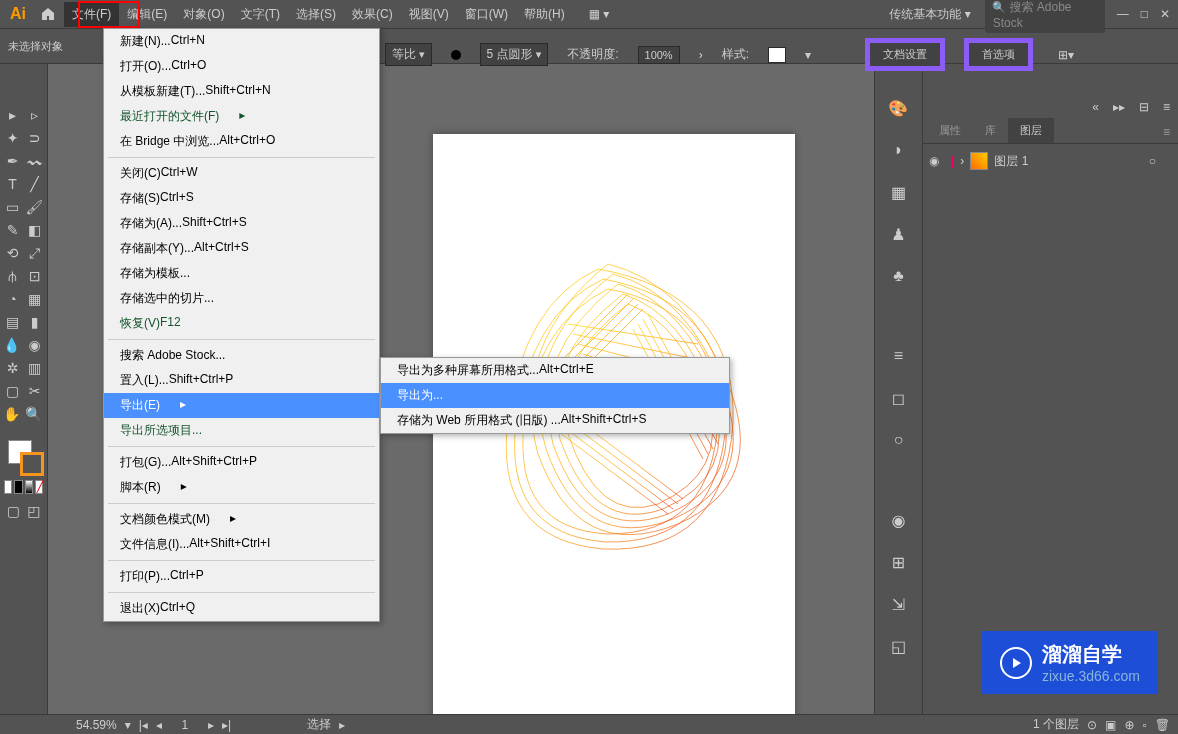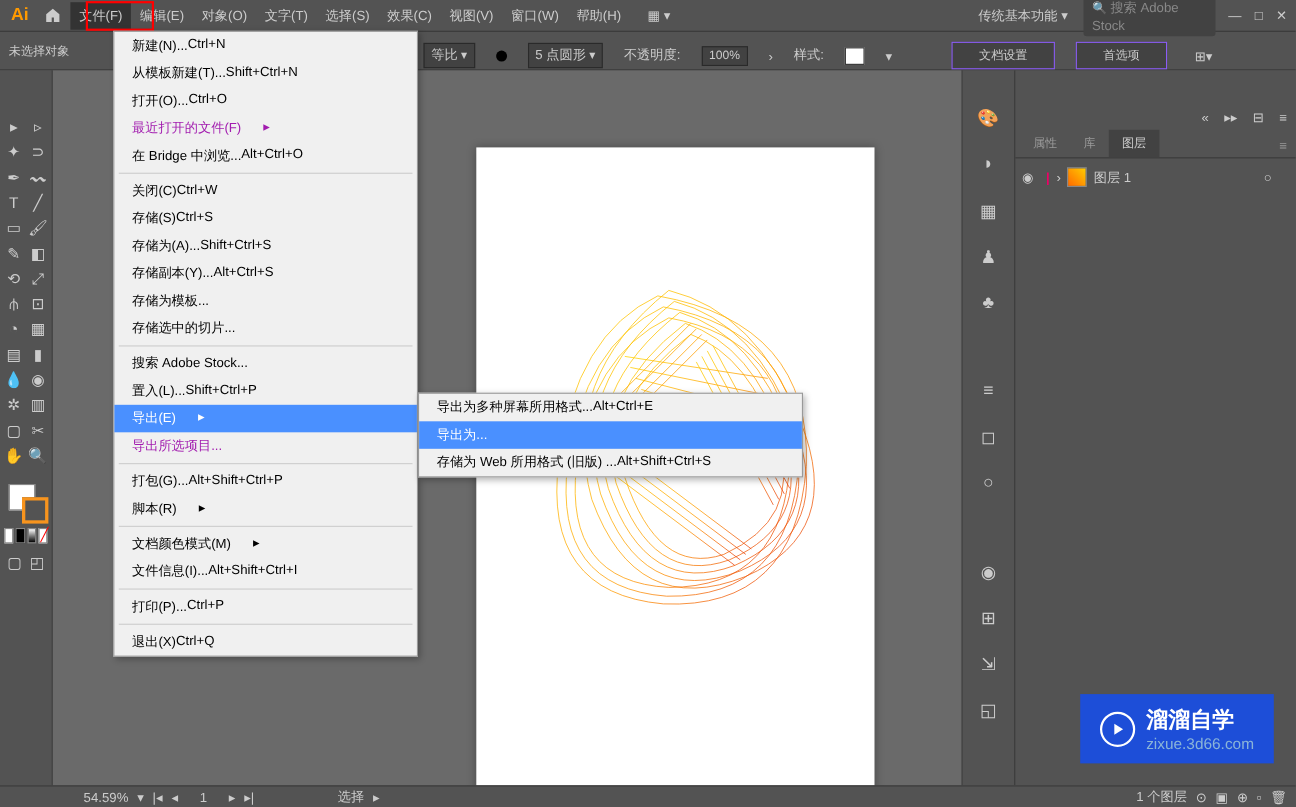--- a/index.html
+++ b/index.html
@@ -10,21 +10,21 @@
 .menu-item{padding:4px 8px;cursor:pointer;color:#ccc}
 .menu-item.active{background:#333}
 .highlight-box{position:absolute;border:2px solid red;pointer-events:none}
 .menubar-right{margin-left:auto;display:flex;align-items:center;gap:8px}
 .workspace-label{color:#ccc;padding:2px 6px}
 .search-stock{background:#424242;color:#888;padding:3px 8px;border-radius:3px;width:120px;font-size:11px}
 .window-controls{display:flex;gap:12px;color:#ccc;padding:0 4px}
 .toolbar{height:36px;background:#535353;border-top:1px solid #3a3a3a;border-bottom:1px solid #3a3a3a;display:flex;align-items:center;padding:0 8px;color:#ccc;gap:4px}
 .toolbar-text{color:#ccc;font-size:11px}
 .toolbar-spacer{flex:1}
-.toolbar-btn{background:#424242;color:#ccc;padding:4px 24px;border:1px solid #8b5cf6;cursor:pointer;font-size:11px}
+.toolbar-btn{background:#424242;color:#ccc;padding:4px 13px;border:5px solid #8b5cf6;cursor:pointer;font-size:11px}
 .main{display:flex;height:calc(100% - 84px);position:relative}
 .toolbox{width:48px;background:#535353;border-right:1px solid #3a3a3a;padding:40px 2px 4px;display:flex;flex-direction:column;gap:1px}
 .tool-row{display:flex;gap:1px}
 .tool{width:22px;height:22px;display:flex;align-items:center;justify-content:center;cursor:pointer;color:#ccc;font-size:14px}
 .swatches{margin-top:8px;padding:2px}
 .swatch-main{position:relative;width:36px;height:36px;margin:4px}
 .swatch-fill{position:absolute;width:24px;height:24px;background:#fff;border:1px solid #888}
 .swatch-stroke{position:absolute;width:24px;height:24px;background:#535353;border:3px solid #f7941e;right:0;bottom:0}
 .color-row{display:flex;gap:2px;margin-top:4px}
 .color-chip{width:14px;height:14px;border:1px solid #888}
@@ -36,21 +36,21 @@
 .right-panel{width:256px;background:#535353;border-left:1px solid #3a3a3a;display:flex;flex-direction:column}
 .panel-tabs{display:flex;height:28px;align-items:flex-end;padding:0 4px;border-bottom:1px solid #3a3a3a;margin-top:52px}
 .panel-tab{padding:5px 12px;color:#999;cursor:pointer;font-size:11px}
 .panel-tab.active{background:#424242;color:#ccc}
 .layers{padding:4px 0}
 .layer-row{display:flex;align-items:center;padding:4px 6px;gap:6px;color:#ccc}
 .vis-icon{width:16px;color:#ccc}
 .layer-thumb{width:18px;height:18px;background:linear-gradient(45deg,#ff6a00,#ffcc00);border:1px solid #888}
 .dropdown{position:absolute;background:#f0f0f0;border:1px solid #999;box-shadow:2px 2px 6px rgba(0,0,0,.3);color:#000;z-index:100}
 .dd-item{padding:4px 16px;display:flex;justify-content:flex-start;cursor:pointer;font-size:12px;white-space:nowrap}
-.dd-item.disabled{color:#a21caf}
+.dd-item.disabled{color:#14532d}
 .dd-item.highlighted{background:#4a90ff;color:#fff}
 .dd-sep{height:1px;background:#ccc;margin:3px 4px}
 .dd-arrow{margin-left:20px}
 .statusbar{position:absolute;bottom:0;left:0;right:0;height:20px;background:#535353;border-top:1px solid #3a3a3a;display:flex;align-items:center;padding:0 8px;color:#ccc;font-size:11px;gap:8px}
 .watermark{position:absolute;right:20px;bottom:40px;background:#1d4ed8;color:#fff;padding:10px 18px;display:flex;align-items:center;gap:10px;z-index:50}
 .watermark-logo{width:32px;height:32px;border:2px solid #fff;border-radius:50%;display:flex;align-items:center;justify-content:center}
 .watermark-title{font-size:20px;font-weight:bold}
 .watermark-url{font-size:14px;color:#8ab4d8}
 .opt-field{background:#424242;color:#ccc;padding:2px 6px;border:1px solid #2a2a2a;font-size:11px}
 </style>
@@ -256,26 +256,26 @@
     </div>
   </div>
 </div>
 
 <div class="dropdown" id="file-dd" style="left:103px;top:28px;width:277px">
 <div class="dd-item">
       <span>新建(N)...</span>
       <span>Ctrl+N</span>
     </div>
     <div class="dd-item">
+      <span>打开(O)...</span>
+      <span>Ctrl+O</span>
+    </div>
+    <div class="dd-item">
       <span>从模板新建(T)...</span>
       <span>Shift+Ctrl+N</span>
-    </div>
-    <div class="dd-item">
-      <span>打开(O)...</span>
-      <span>Ctrl+O</span>
     </div>
     <div class="dd-item disabled">
       <span>最近打开的文件(F)</span>
       <span class="dd-arrow">▸</span>
     </div>
     <div class="dd-item">
       <span>在 Bridge 中浏览...</span>
       <span>Alt+Ctrl+O</span>
     </div>
     <div class="dd-sep"></div>
@@ -295,20 +295,24 @@
       <span>存储副本(Y)...</span>
       <span>Alt+Ctrl+S</span>
     </div>
     <div class="dd-item">
       <span>存储为模板...</span>
       <span></span>
     </div>
     <div class="dd-item">
       <span>存储选中的切片...</span>
       <span></span>
+    </div>
+    <div class="dd-item disabled">
+      <span>恢复(V)</span>
+      <span>F12</span>
     </div>
     <div class="dd-sep"></div>
     <div class="dd-item">
       <span>搜索 Adobe Stock...</span>
       <span></span>
     </div>
     <div class="dd-item">
       <span>置入(L)...</span>
       <span>Shift+Ctrl+P</span>
     </div>

